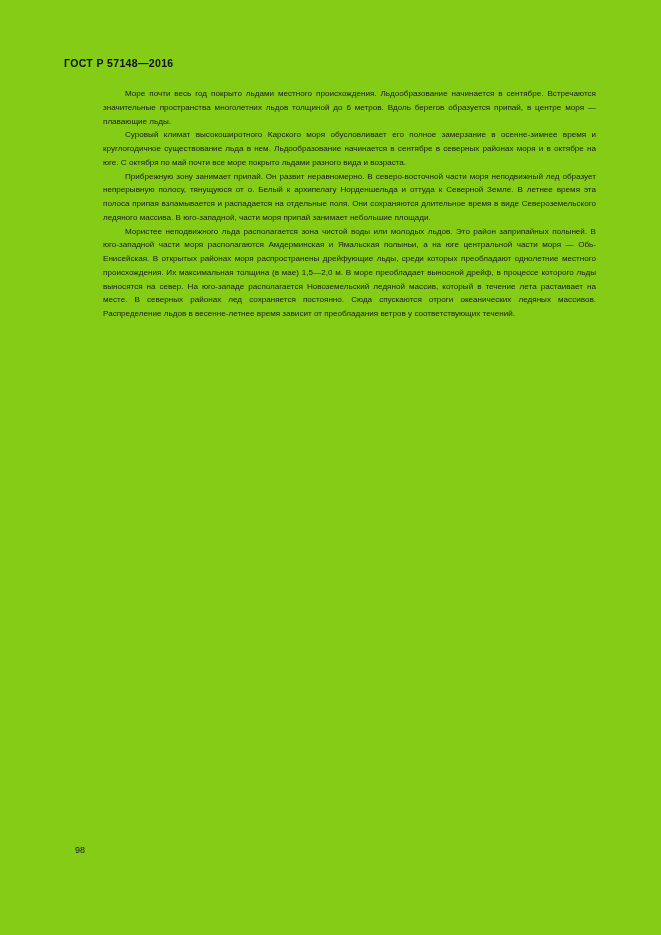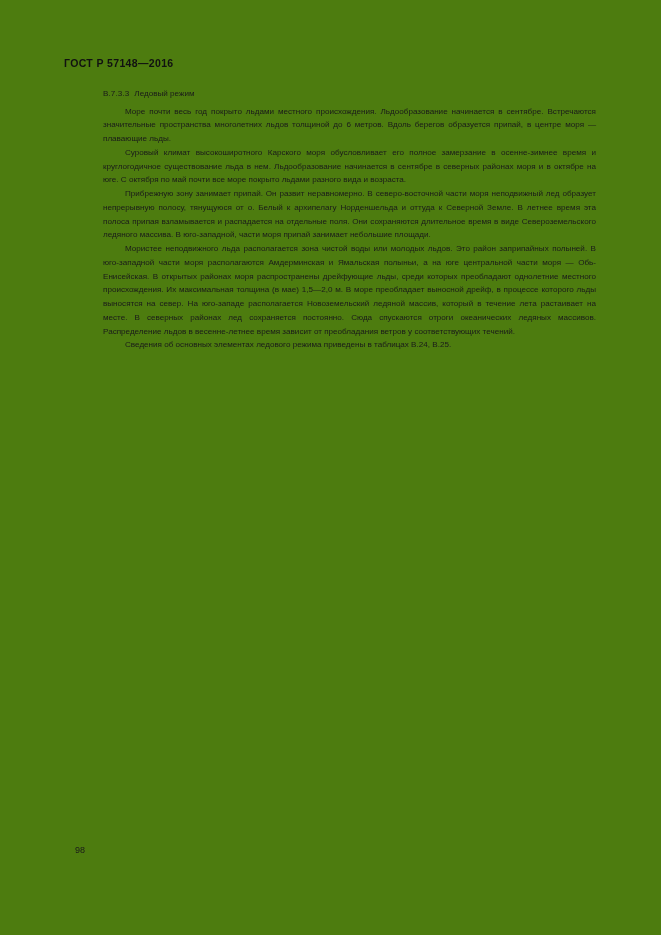--- a/index.html
+++ b/index.html
@@ -9,21 +9,21 @@
     background: #ffffff;
   }
   body {
     font-family: "Liberation Sans", sans-serif;
     color: #1a1a1a;
   }
   .page {
     position: relative;
     width: 661px;
     height: 935px;
-    background: #4d7c0f;
+    background: #84cc16;
     overflow: hidden;
     box-sizing: border-box;
   }
   
   .page-header {
     position: absolute;
     top: 57px;
     left: 64px;
     font-size: 10.5px;
     font-weight: bold;
@@ -73,27 +73,23 @@
 </style>
 </head>
 <body>
 
 <div class="page">
 
   <div class="page-header">ГОСТ Р 57148—2016</div>
 
   <div class="body-column">
 
-    <div class="clause-heading">
-      <span class="num">В.7.3.3</span><span class="title">Ледовый режим</span>
-    </div>
 
     <p class="para">Море почти весь год покрыто льдами местного происхождения. Льдообразование начинается в сентябре. Встречаются значительные пространства многолетних льдов толщиной до 6 метров. Вдоль берегов образуется припай, в центре моря — плавающие льды.</p>
     <p class="para">Суровый климат высокоширотного Карского моря обусловливает его полное замерзание в осенне-зимнее время и круглогодичное существование льда в нем. Льдообразование начинается в сентябре в северных районах моря и в октябре на юге. С октября по май почти все море покрыто льдами разного вида и возраста.</p>
     <p class="para">Прибрежную зону занимает припай. Он развит неравномерно. В северо-восточной части моря неподвижный лед образует непрерывную полосу, тянущуюся от о. Белый к архипелагу Норденшельда и оттуда к Северной Земле. В летнее время эта полоса припая взламывается и распадается на отдельные поля. Они сохраняются длительное время в виде Североземельского ледяного массива. В юго-западной, части моря припай занимает небольшие площади.</p>
     <p class="para">Мористее неподвижного льда располагается зона чистой воды или молодых льдов. Это район заприпайных полыней. В юго-западной части моря располагаются Амдерминская и Ямальская полыньи, а на юге центральной части моря — Обь-Енисейская. В открытых районах моря распространены дрейфующие льды, среди которых преобладают однолетние местного происхождения. Их максимальная толщина (в мае) 1,5—2,0 м. В море преобладает выносной дрейф, в процессе которого льды выносятся на север. На юго-западе располагается Новоземельский ледяной массив, который в течение лета растаивает на месте. В северных районах лед сохраняется постоянно. Сюда спускаются отроги океанических ледяных массивов. Распределение льдов в весенне-летнее время зависит от преобладания ветров у соответствующих течений.</p>
-    <p class="para last-flush">Сведения об основных элементах ледового режима приведены в таблицах В.24, В.25.</p>
 
   </div>
 
   <div class="folio">98</div>
 
 </div>
 
 </body></html>

